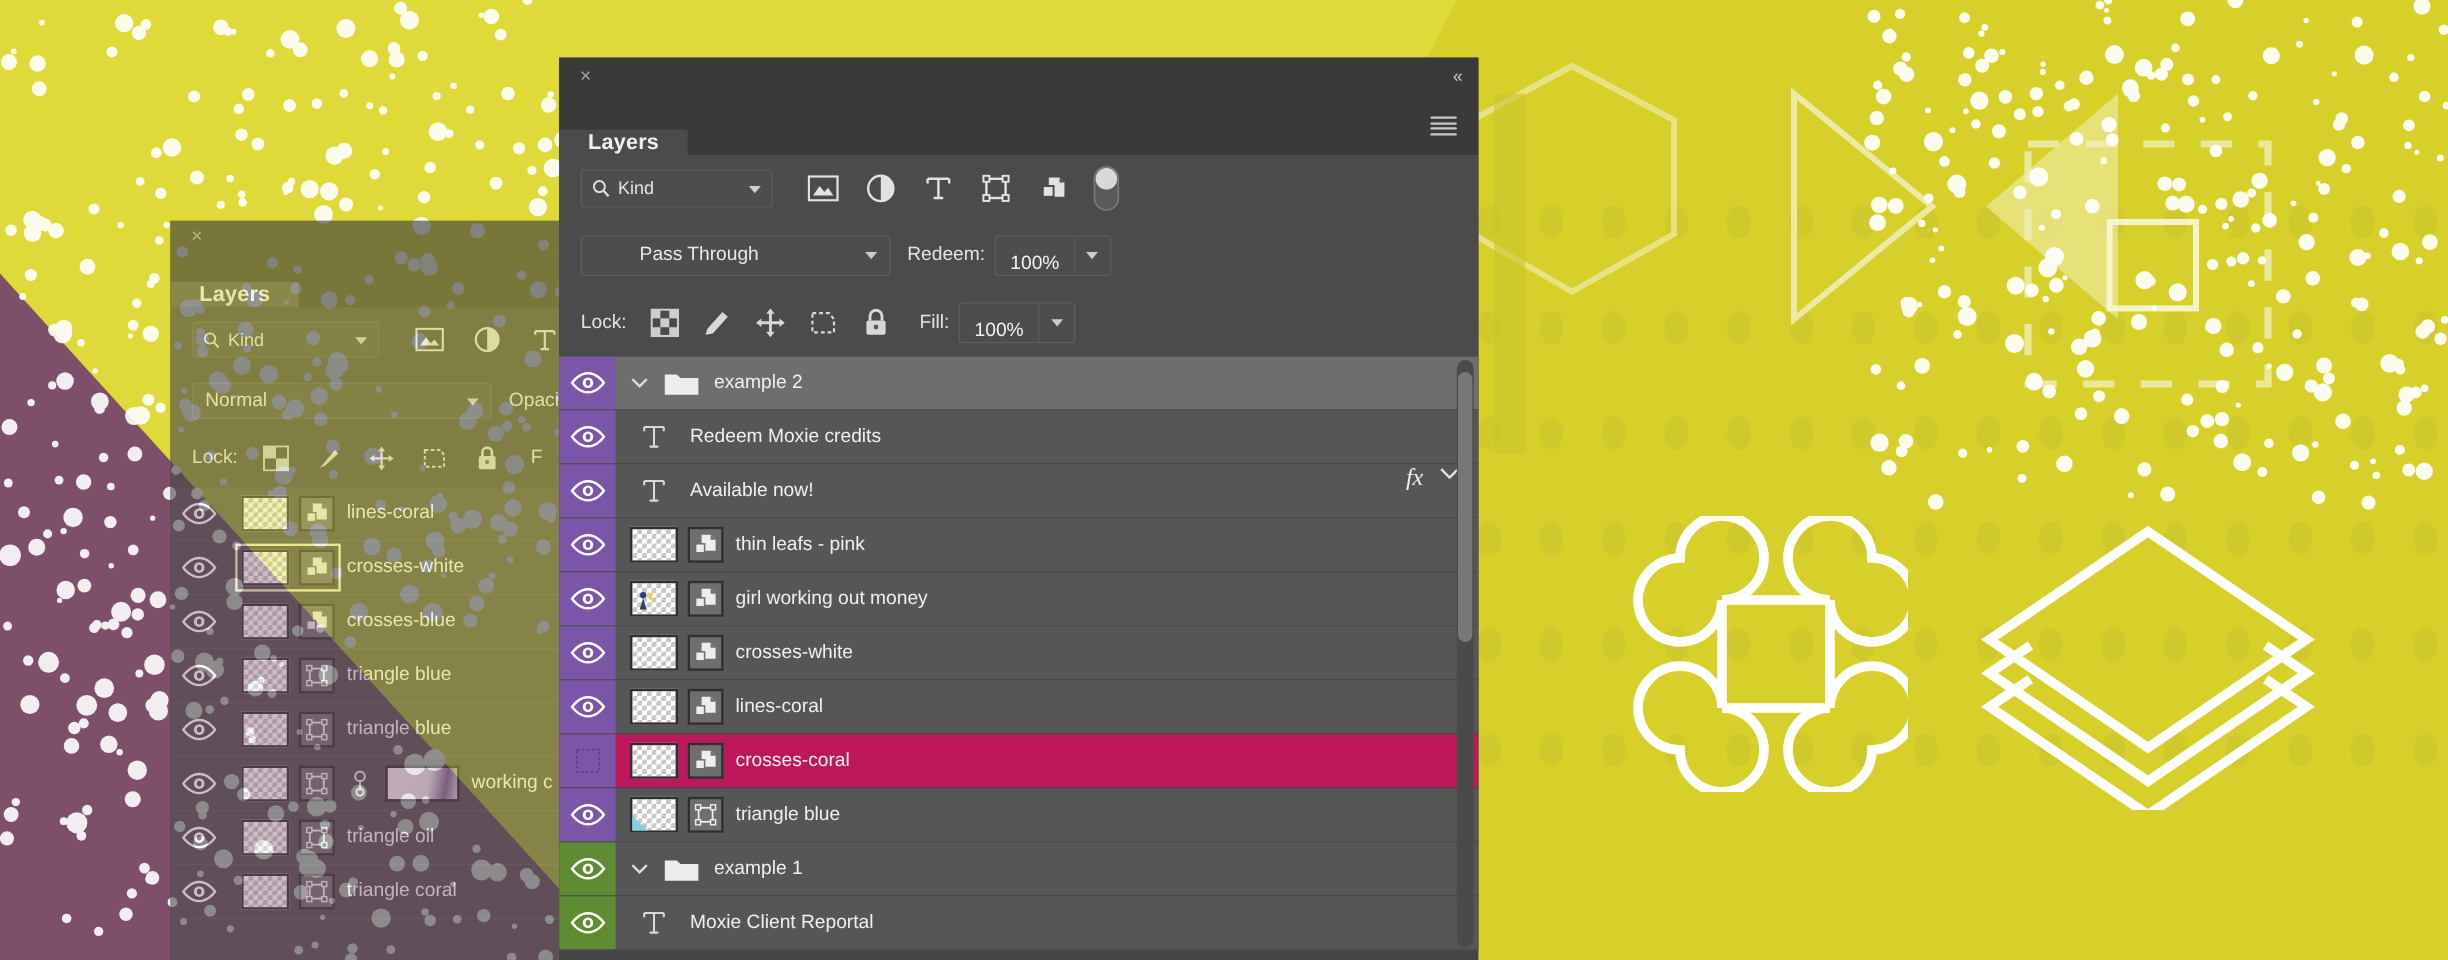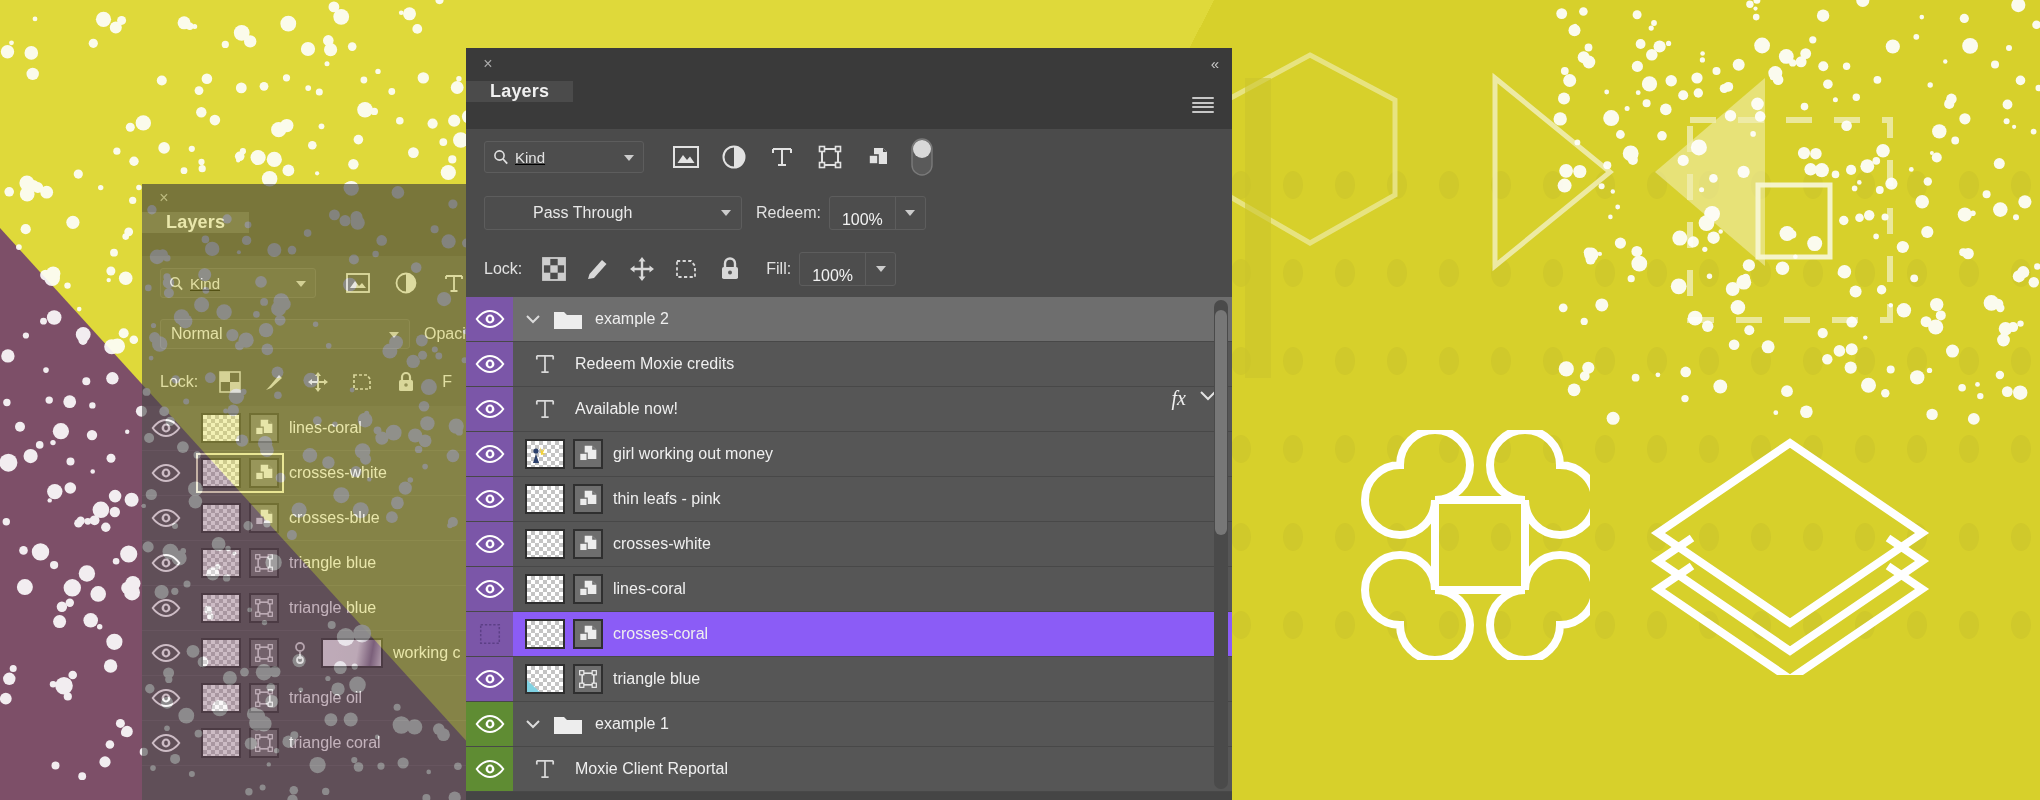--- a/index.html
+++ b/index.html
@@ -23,33 +23,33 @@
   .panel-titlebar { height:28px; position:relative; }
   .panel-close {
     position:absolute; left:14px; top:6px; width:16px; height:16px;
     color:#a9a9a9; font-size:16px; line-height:15px; text-align:center;
     font-family:"Liberation Sans", sans-serif;
   }
   .panel-collapse {
     position:absolute; right:14px; top:5px; color:#c9c9c9;
     font-size:15px; letter-spacing:-1px; line-height:16px;
   }
-  .tabbar { height:44px; position:relative; display:flex; align-items:flex-start; }
+  .tabbar { height:44px; position:relative; display:flex; align-items:flex-end; }
   .tab {
     padding: 0 24px; display:flex; align-items:center;
     font-size:18px; font-weight:bold; color:#f0f0f0; letter-spacing:.2px;
   }
   .tab.active { background:#555555; }
   .tabbar-rest { flex:1; }
   .panel-menu {
     position:absolute; right:18px; top:14px; width:22px; height:16px;
     display:flex; flex-direction:column; justify-content:space-between;
   }
   .panel-menu i { display:block; height:2px; background:#c7c7c7; border-radius:1px; }
-  .filterbar { height:54px; padding:0 18px; display:flex; align-items:center; gap:0;text-decoration:underline; }
+  .filterbar { height:54px; padding:0 18px; display:flex; align-items:center; gap:0; }
   .kind-select {
     width:156px; height:30px; border:1px solid #5d5d5d; border-radius:3px;
     background:#4d4d4d; display:flex; align-items:center; padding:0 8px; gap:6px;
     position:relative;
   }
   .kind-label { font-size:15px; color:#e3e3e3; }
   .chev { width:0;height:0;border-left:5px solid transparent;border-right:5px solid transparent;border-top:6px solid #ccc; }
   .kind-chev { position:absolute; right:9px; top:12px; }
   .filter-icons { display:flex; align-items:center; gap:0; margin-left:18px; }
   .ficon { width:48px; height:30px; display:flex; align-items:center; justify-content:center; }
@@ -1410,20 +1410,42 @@
         <div class="layer-row" style="height: 45px; border-bottom: 1px solid rgb(72, 72, 72); background: rgb(86, 86, 86);">
           <span class="eye-cell" style="background:#7b56a8">
             <svg width="30" height="20" viewBox="0 0 34 22">
     <path d="M17 2 C26 2 32 11 32 11 C32 11 26 20 17 20 C8 20 2 11 2 11 C2 11 8 2 17 2 Z" fill="none" stroke="#ffffff" stroke-width="2.3"></path>
     <ellipse cx="17" cy="11" rx="5" ry="5" fill="#ffffff"></ellipse>
     <ellipse cx="17" cy="11" rx="2.2" ry="2.8" fill="#7b56a8"></ellipse>
             </svg>
           </span>
           <span class="layer-body">
             <span class="thumb-wrap">
+        <span class="thumb" style="background-image:linear-gradient(45deg,#c4c4c4 25%,transparent 25%,transparent 75%,#c4c4c4 75%),linear-gradient(45deg,#c4c4c4 25%,transparent 25%,transparent 75%,#c4c4c4 75%);background-size:8px 8px;background-position:0 0,4px 4px;background-color:#fff;"></span>
+              <span class="thumb-sub" style="background:#6e6e6e">
+    <svg width="20" height="20" viewBox="0 0 24 24">
+      <path d="M8 2 H17 L22 7 V18 H8 Z" fill="#ededed"></path>
+      <path d="M17 2 V7 H22" fill="#6e6e6e"></path>
+      <rect x="2" y="11" width="9" height="9" fill="#ededed" stroke="#6e6e6e" stroke-width="1.5"></rect>
+    </svg>
+              </span>
+            </span>
+            <span class="layer-name">thin leafs - pink</span>
+          </span>
+        </div>
+        <div class="layer-row" style="height: 45px; border-bottom: 1px solid rgb(72, 72, 72); background: rgb(86, 86, 86);">
+          <span class="eye-cell" style="background:#7b56a8">
+            <svg width="30" height="20" viewBox="0 0 34 22">
+    <path d="M17 2 C26 2 32 11 32 11 C32 11 26 20 17 20 C8 20 2 11 2 11 C2 11 8 2 17 2 Z" fill="none" stroke="#ffffff" stroke-width="2.3"></path>
+    <ellipse cx="17" cy="11" rx="5" ry="5" fill="#ffffff"></ellipse>
+    <ellipse cx="17" cy="11" rx="2.2" ry="2.8" fill="#7b56a8"></ellipse>
+            </svg>
+          </span>
+          <span class="layer-body">
+            <span class="thumb-wrap">
         <span class="thumb" style="background-image:linear-gradient(45deg,#c4c4c4 25%,transparent 25%,transparent 75%,#c4c4c4 75%),linear-gradient(45deg,#c4c4c4 25%,transparent 25%,transparent 75%,#c4c4c4 75%);background-size:8px 8px;background-position:0 0,4px 4px;background-color:#fff;">
           <svg width="40" height="30" viewBox="0 0 40 30" style="position:absolute;inset:0">
             <path d="M6 22 L9 13 L12 22 Z" fill="#2b3f6b"></path>
             <circle cx="9" cy="10" r="2.6" fill="#2b3f6b"></circle>
             <path d="M13 6 L15 10 L18 7 L16 12 L19 13 L14 14 Z" fill="#f2d23a"></path>
           </svg>
               </span>
               <span class="thumb-sub" style="background:#6e6e6e">
     <svg width="20" height="20" viewBox="0 0 24 24">
       <path d="M8 2 H17 L22 7 V18 H8 Z" fill="#ededed"></path>
@@ -1447,21 +1469,21 @@
             <span class="thumb-wrap">
         <span class="thumb" style="background-image:linear-gradient(45deg,#c4c4c4 25%,transparent 25%,transparent 75%,#c4c4c4 75%),linear-gradient(45deg,#c4c4c4 25%,transparent 25%,transparent 75%,#c4c4c4 75%);background-size:8px 8px;background-position:0 0,4px 4px;background-color:#fff;"></span>
               <span class="thumb-sub" style="background:#6e6e6e">
     <svg width="20" height="20" viewBox="0 0 24 24">
       <path d="M8 2 H17 L22 7 V18 H8 Z" fill="#ededed"></path>
       <path d="M17 2 V7 H22" fill="#6e6e6e"></path>
       <rect x="2" y="11" width="9" height="9" fill="#ededed" stroke="#6e6e6e" stroke-width="1.5"></rect>
     </svg>
               </span>
             </span>
-            <span class="layer-name">thin leafs - pink</span>
+            <span class="layer-name">crosses-white</span>
           </span>
         </div>
         <div class="layer-row" style="height: 45px; border-bottom: 1px solid rgb(72, 72, 72); background: rgb(86, 86, 86);">
           <span class="eye-cell" style="background:#7b56a8">
             <svg width="30" height="20" viewBox="0 0 34 22">
     <path d="M17 2 C26 2 32 11 32 11 C32 11 26 20 17 20 C8 20 2 11 2 11 C2 11 8 2 17 2 Z" fill="none" stroke="#ffffff" stroke-width="2.3"></path>
     <ellipse cx="17" cy="11" rx="5" ry="5" fill="#ffffff"></ellipse>
     <ellipse cx="17" cy="11" rx="2.2" ry="2.8" fill="#7b56a8"></ellipse>
             </svg>
           </span>
@@ -1469,46 +1491,24 @@
             <span class="thumb-wrap">
         <span class="thumb" style="background-image:linear-gradient(45deg,#c4c4c4 25%,transparent 25%,transparent 75%,#c4c4c4 75%),linear-gradient(45deg,#c4c4c4 25%,transparent 25%,transparent 75%,#c4c4c4 75%);background-size:8px 8px;background-position:0 0,4px 4px;background-color:#fff;"></span>
               <span class="thumb-sub" style="background:#6e6e6e">
     <svg width="20" height="20" viewBox="0 0 24 24">
       <path d="M8 2 H17 L22 7 V18 H8 Z" fill="#ededed"></path>
       <path d="M17 2 V7 H22" fill="#6e6e6e"></path>
       <rect x="2" y="11" width="9" height="9" fill="#ededed" stroke="#6e6e6e" stroke-width="1.5"></rect>
     </svg>
               </span>
             </span>
-            <span class="layer-name">crosses-white</span>
-          </span>
-        </div>
-        <div class="layer-row" style="height: 45px; border-bottom: 1px solid rgb(72, 72, 72); background: rgb(86, 86, 86);">
-          <span class="eye-cell" style="background:#7b56a8">
-            <svg width="30" height="20" viewBox="0 0 34 22">
-    <path d="M17 2 C26 2 32 11 32 11 C32 11 26 20 17 20 C8 20 2 11 2 11 C2 11 8 2 17 2 Z" fill="none" stroke="#ffffff" stroke-width="2.3"></path>
-    <ellipse cx="17" cy="11" rx="5" ry="5" fill="#ffffff"></ellipse>
-    <ellipse cx="17" cy="11" rx="2.2" ry="2.8" fill="#7b56a8"></ellipse>
-            </svg>
-          </span>
-          <span class="layer-body">
-            <span class="thumb-wrap">
-        <span class="thumb" style="background-image:linear-gradient(45deg,#c4c4c4 25%,transparent 25%,transparent 75%,#c4c4c4 75%),linear-gradient(45deg,#c4c4c4 25%,transparent 25%,transparent 75%,#c4c4c4 75%);background-size:8px 8px;background-position:0 0,4px 4px;background-color:#fff;"></span>
-              <span class="thumb-sub" style="background:#6e6e6e">
-    <svg width="20" height="20" viewBox="0 0 24 24">
-      <path d="M8 2 H17 L22 7 V18 H8 Z" fill="#ededed"></path>
-      <path d="M17 2 V7 H22" fill="#6e6e6e"></path>
-      <rect x="2" y="11" width="9" height="9" fill="#ededed" stroke="#6e6e6e" stroke-width="1.5"></rect>
-    </svg>
-              </span>
-            </span>
             <span class="layer-name">lines-coral</span>
           </span>
         </div>
-        <div class="layer-row" style="height: 45px; border-bottom: 1px solid rgb(72, 72, 72); background: #8b5cf6; align-items: center;">
+        <div class="layer-row" style="height: 45px; border-bottom: 1px solid rgb(72, 72, 72); background: #be185d; align-items: center;">
           <span class="eye-cell" style="background:#7b56a8">
             <svg width="26" height="26" viewBox="0 0 28 28">
       <rect x="4" y="4" width="20" height="20" fill="none" stroke="#5c3f86" stroke-width="1.6" stroke-dasharray="2.5 2"></rect>
             </svg>
           </span>
           <span class="layer-body">
             <span class="thumb-wrap">
         <span class="thumb" style="background-image:linear-gradient(45deg,#c4c4c4 25%,transparent 25%,transparent 75%,#c4c4c4 75%),linear-gradient(45deg,#c4c4c4 25%,transparent 25%,transparent 75%,#c4c4c4 75%);background-size:8px 8px;background-position:0 0,4px 4px;background-color:#fff;"></span>
               <span class="thumb-sub" style="background:#6e6e6e">
     <svg width="20" height="20" viewBox="0 0 24 24">

